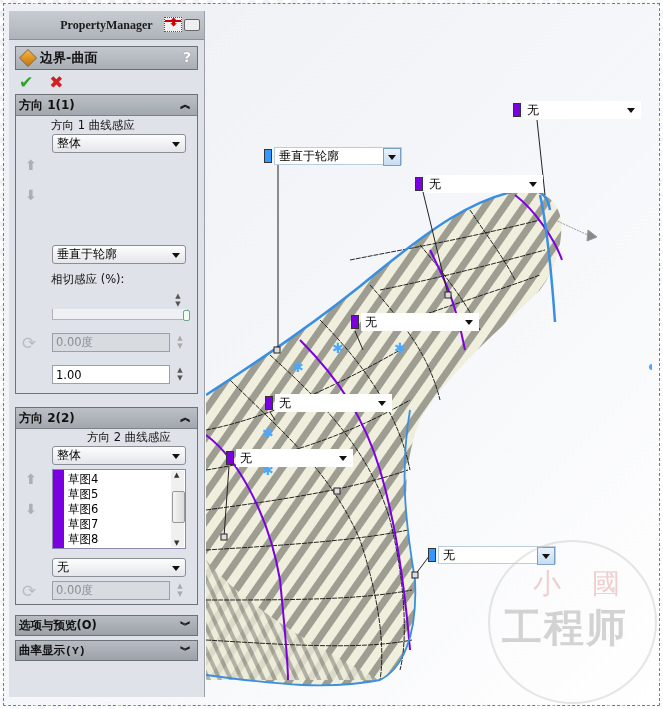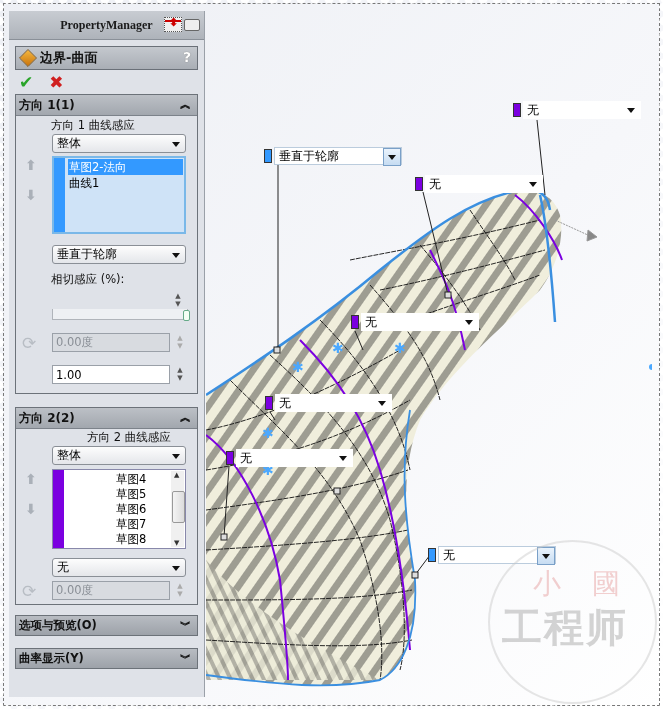--- a/index.html
+++ b/index.html
@@ -89,27 +89,20 @@
         <span>方向 1(1)</span>
         <span class="chev">︽</span>
       </div>
       <span class="lbl" style="left:35px;top:23px;">方向 1 曲线感应</span>
       <div class="select" style="left:36px;top:39px;width:134px;">
         <span>整体</span>
         <span class="arr"></span>
       </div>
       <span class="arrowbtn" style="left:9px;top:62px;">⬆</span>
       <span class="arrowbtn" style="left:9px;top:92px;">⬇</span>
-      <div class="listbox" style="left:36px;top:61px;width:134px;height:78px;background:#cfe3f7;border:2px solid #7ab8e8;">
-        <div class="bar" style="background:#3399ff;"></div>
-        <div class="items">
-          <div class="item sel-item">草图2-法向</div>
-          <div class="item">曲线1</div>
-        </div>
-      </div>
       <div class="select" style="left:36px;top:150px;width:134px;">
         <span>垂直于轮廓</span>
         <span class="arr"></span>
       </div>
       <span class="lbl" style="left:35px;top:177px;">相切感应 (%):</span>
       <div class="spin" style="left:156px;top:197px;">▲<br>▼</div>
       <div class="slider" style="left:36px;top:214px;width:134px;">
         <div class="thumb"></div>
       </div>
       <span class="rot" style="left:6px;top:238px;">⟳</span>
@@ -130,21 +123,21 @@
       </div>
       <span class="lbl" style="left:35px;top:22px;margin-left:36px;">方向 2 曲线感应</span>
       <div class="select" style="left:36px;top:38px;width:134px;">
         <span>整体</span>
         <span class="arr"></span>
       </div>
       <span class="arrowbtn" style="left:9px;top:63px;">⬆</span>
       <span class="arrowbtn" style="left:9px;top:93px;">⬇</span>
       <div class="listbox" style="left:36px;top:61px;width:134px;height:80px;">
         <div class="bar" style="background:#7b00e0;"></div>
-        <div class="items" style="right:32px;margin-left:48px;">
+        <div class="items" style="right:32px;">
           <div class="item">草图4</div>
           <div class="item" style="height:15px;line-height:15px;">草图5</div>
           <div class="item" style="height:15px;line-height:15px;">草图6</div>
           <div class="item" style="height:15px;line-height:15px;">草图7</div>
           <div class="item" style="height:15px;line-height:15px;">草图8</div>
         </div>
         <div style="position:absolute;right:1px;top:1px;width:13px;bottom:1px;background:#f0f0f0;">
           <div style="position:absolute;top:0;left:3px;font-size:7px;color:#333;">▲</div>
           <div style="position:absolute;top:20px;left:1px;width:11px;height:30px;border:1px solid #999;border-radius:2px;background:linear-gradient(90deg,#f4f4f4,#dcdcdc);"></div>
           <div style="position:absolute;bottom:0;left:3px;font-size:7px;color:#333;">▼</div>
@@ -158,21 +151,21 @@
       <div class="input dis" style="left:36px;top:173px;width:118px;">
         <span>0.00度</span>
       </div>
       <div class="spin" style="left:158px;top:174px;color:#aaa;">▲<br>▼</div>
     </div>
 
     <div class="collapsed">
       <span>选项与预览(O)</span>
       <span class="chev">︾</span>
     </div>
-    <div class="collapsed" style="margin-top:12px;">
+    <div class="collapsed" style="margin-top:4px;font-family:Liberation Mono, monospace;">
       <span>曲率显示(Y)</span>
       <span class="chev">︾</span>
     </div>
   </div>
 
   <div class="gfx">
     <svg width="446" height="686" viewBox="206 11 446 686" style="position:absolute;left:0;top:0;">
       <defs>
         <pattern id="zebra" width="16" height="16" patternUnits="userSpaceOnUse" patternTransform="rotate(35)">
           <rect width="16" height="16" fill="#f0eedc"></rect>

